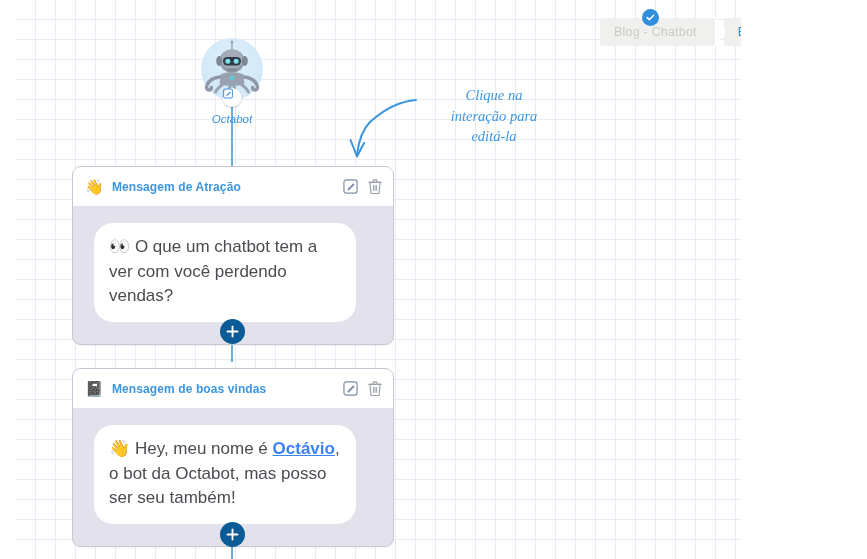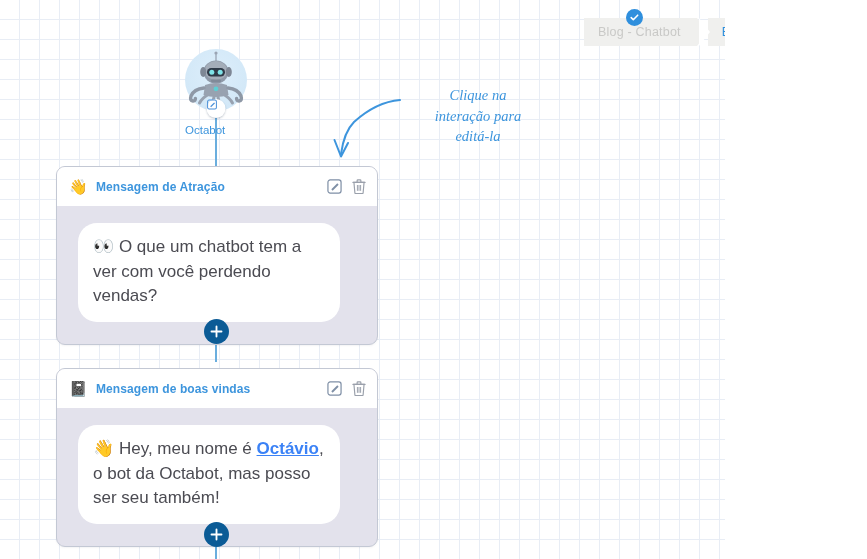--- a/index.html
+++ b/index.html
@@ -12,20 +12,21 @@
   #canvas {
     position: relative;
     width: 725px; height: 559px;
     background-color: #ffffff;
     background-image:
       linear-gradient(to right, #e8edf5 1px, transparent 1px),
       linear-gradient(to bottom, #e8edf5 1px, transparent 1px);
     background-size: 20px 20px;
     background-position: -1px -1px;
     overflow: hidden;
+    margin-left: 16px;
   }
 
   
   #breadcrumb {
     position: absolute;
     top: 18px; left: 584px;
     height: 28px;
     display: flex;
     align-items: stretch;
   }
@@ -82,23 +83,24 @@
   .spine {
     position: absolute;
     left: 215px;
     width: 2px;
     background: #6aaede;
   }
 
   
   #avatar-block {
     position: absolute;
-    left: 185px; top: 49px;
+    left: 185px; top: 38px;
     width: 62px;
-    text-align: left;
+    text-align: center;
+    font-style: italic;
   }
   #avatar-circle {
     position: relative;
     width: 62px; height: 62px;
     border-radius: 50%;
     background: radial-gradient(circle at 50% 40%, #ddeefb 0%, #d4e9f8 60%, #cde4f6 100%);
     margin: 0 auto;
   }
   #avatar-circle svg { position: absolute; left: 0; top: 0; }
   #avatar-badge {

